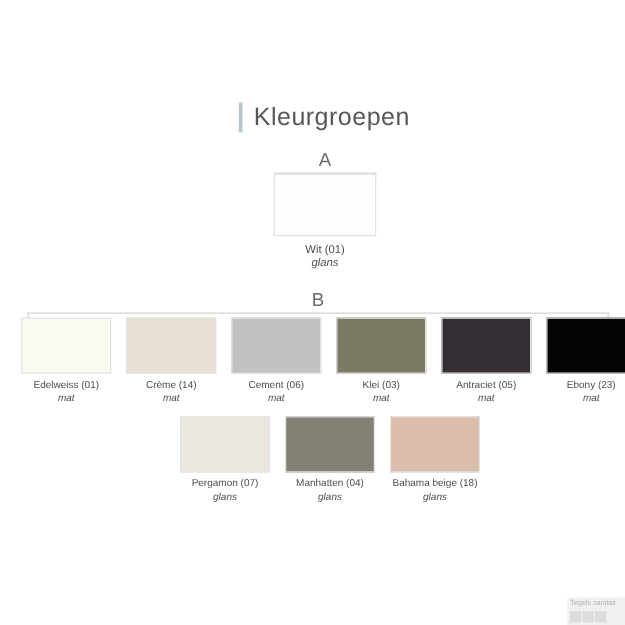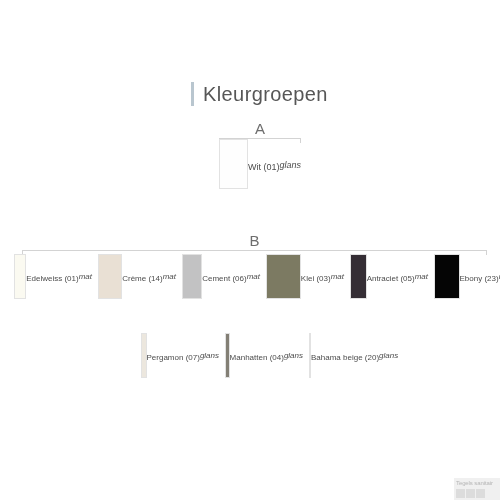--- a/index.html
+++ b/index.html
@@ -66,21 +66,21 @@
   .swatch-row {
     position: absolute;
     display: flex;
   }
   #row-a { left: 219px; top: 139px; }
   #row-b1 { left: 14px; top: 254px; }
   #row-b2 { left: 141px; top: 333px; }
 
   .swatch-cell {
     display: flex;
-    flex-direction: row;
+    flex-direction: column;
     align-items: center;
   }
   .swatch-chip {
     border: 1px solid #e2e2e2;
     box-sizing: border-box;
   }
   .swatch-name {
     font-size: 8px;
     color: #4c4c4c;
     line-height: 10px;
@@ -192,21 +192,21 @@
       <div class="swatch-name">Pergamon (07)</div>
       <div class="swatch-finish">glans</div>
     </div>
     <div class="swatch-cell" style="width: 78px;">
       <div class="swatch-chip" style="width: 72px; height: 45px; background: rgb(131, 127, 117);"></div>
       <div class="swatch-name">Manhatten (04)</div>
       <div class="swatch-finish">glans</div>
     </div>
     <div class="swatch-cell" style="width: 78px;">
       <div class="swatch-chip" style="width: 72px; height: 45px; background: rgb(220, 189, 171);"></div>
-      <div class="swatch-name">Bahama beige (20)</div>
+      <div class="swatch-name">Bahama beige (18)</div>
       <div class="swatch-finish">glans</div>
     </div>
   </div>
 
 <div id="watermark">
   <div id="watermark-title">Tegels sanitair</div>
   <div id="watermark-strip">
       <div class="watermark-tile"></div>
       <div class="watermark-tile"></div>
       <div class="watermark-tile"></div>

